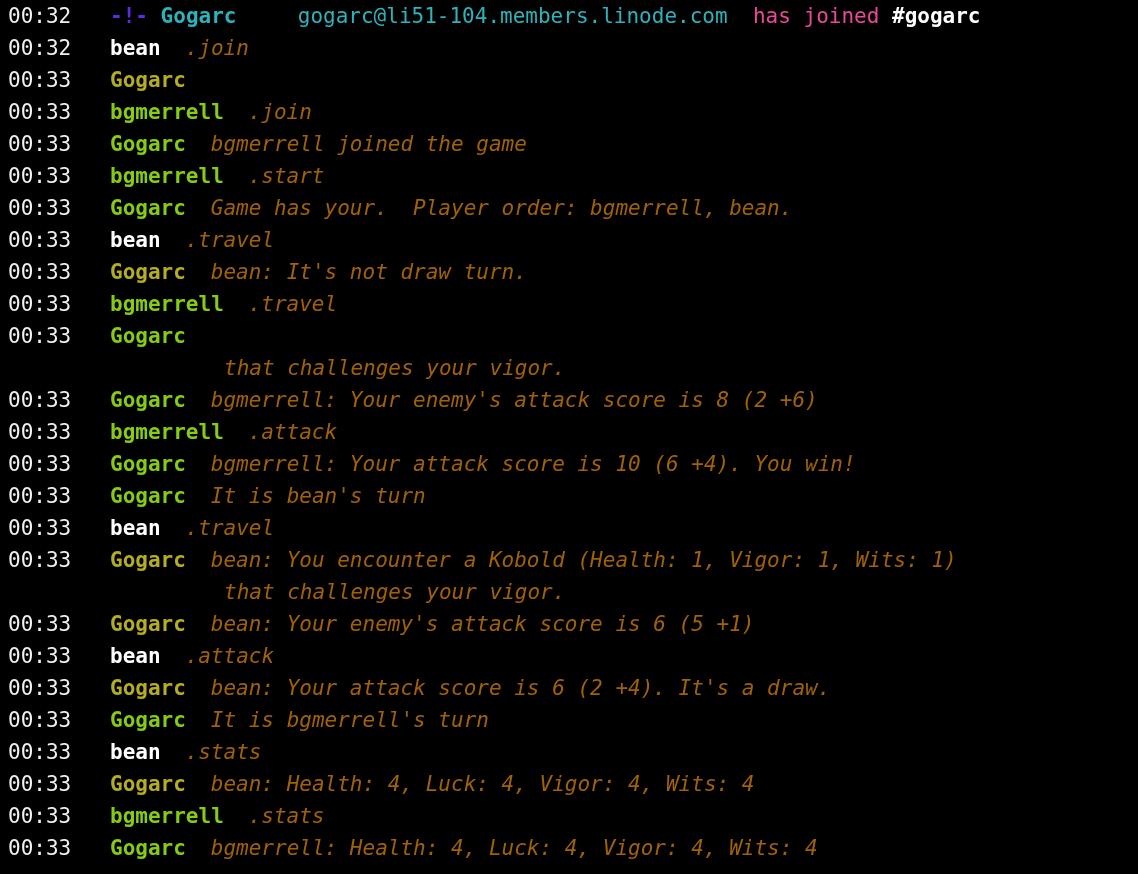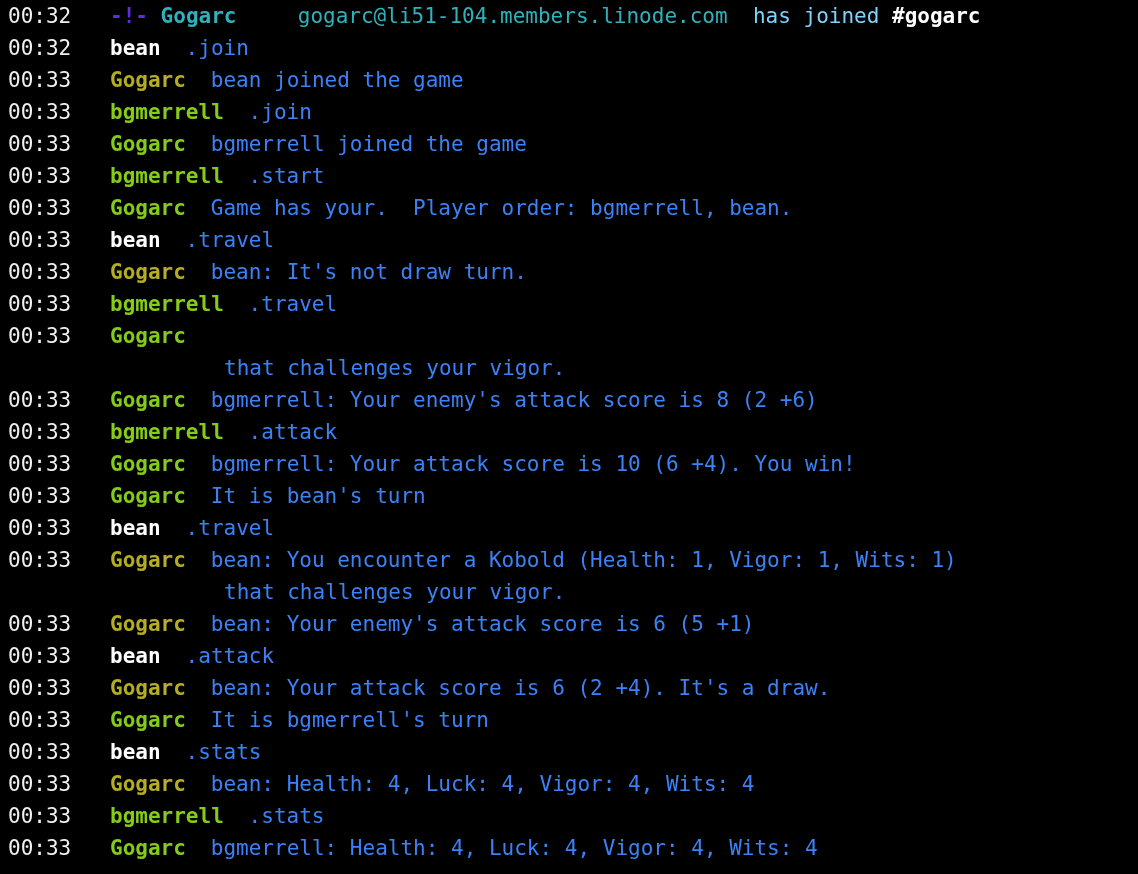--- a/index.html
+++ b/index.html
@@ -44,42 +44,43 @@
     min-width: 0;
     color: #f0f0f0;
     white-space: pre;
   }
 
   .nick.bold    { font-weight: bold; color: #ffffff; }
   .nick.olive   { font-weight: bold; color: #b5ae22; }
   .nick.plain   { font-weight: bold; color: #84cc16; }
 
   .msg {
-    color: #3b82f6;
+    color: #a16207;
     white-space: pre;
+    font-style: italic;
   }
 
   
   .sys-prefix { color: #5b2ee0; font-weight: bold; padding-left: 0; }
   .sys-nick   { color: #2eb2bb; font-weight: bold; }
   .sys-host   { color: #2eb2bb; font-weight: normal; margin-left: 36px; }
-  .sys-text   { color: #7dd3fc; font-weight: normal; text-align: center; }
+  .sys-text   { color: #ec4899; font-weight: normal; text-align: center; }
   .sys-chan   { color: #ffffff; font-weight: bold; }
 
   
   .line.cont .ts { }
   .cont-pad { display: inline-block; }
 </style>
 </head>
 <body>
 
 <div id="irc-log">
     <div class="line"><span class="ts">00:32</span><span><span class="sys-prefix">-!-</span> <span class="sys-nick">Gogarc</span>  <span class="sys-host">gogarc@li51-104.members.linode.com</span>  <span class="sys-text">has joined</span> <span class="sys-chan">#gogarc</span></span></div>
     <div class="line"><span class="ts">00:32</span><span class="nick bold" style="width: 75.6px; display: inline-block;">bean</span><span class="msg">.join</span></div>
-    <div class="line"><span class="ts">00:33</span><span class="nick olive" style="width: 100.8px; display: inline-block;">Gogarc</span><span class="msg">bean joined the game</span></div>
+    <div class="line"><span class="ts">00:33</span><span class="nick olive" style="width: 100.8px; display: inline-block;">Gogarc</span></div>
     <div class="line"><span class="ts">00:33</span><span class="nick plain" style="width: 138.6px; display: inline-block;">bgmerrell</span><span class="msg">.join</span></div>
     <div class="line"><span class="ts">00:33</span><span class="nick plain" style="width: 100.8px; display: inline-block;">Gogarc</span><span class="msg">bgmerrell joined the game</span></div>
     <div class="line"><span class="ts">00:33</span><span class="nick plain" style="width: 138.6px; display: inline-block;">bgmerrell</span><span class="msg">.start</span></div>
     <div class="line"><span class="ts">00:33</span><span class="nick plain" style="width: 100.8px; display: inline-block;">Gogarc</span><span class="msg">Game has your.  Player order: bgmerrell, bean.</span></div>
     <div class="line"><span class="ts">00:33</span><span class="nick bold" style="width: 75.6px; display: inline-block;">bean</span><span class="msg">.travel</span></div>
     <div class="line"><span class="ts">00:33</span><span class="nick olive" style="width: 100.8px; display: inline-block;">Gogarc</span><span class="msg">bean: It's not draw turn.</span></div>
     <div class="line"><span class="ts">00:33</span><span class="nick plain" style="width: 138.6px; display: inline-block;">bgmerrell</span><span class="msg">.travel</span></div>
     <div class="line"><span class="ts">00:33</span><span class="nick plain" style="width: 100.8px; display: inline-block;">Gogarc</span></div>
     <div class="line cont"><span class="ts"></span><span class="cont-pad" style="width: 114px;"></span><span class="msg">that challenges your vigor.</span></div>
     <div class="line"><span class="ts">00:33</span><span class="nick plain" style="width: 100.8px; display: inline-block;">Gogarc</span><span class="msg">bgmerrell: Your enemy's attack score is 8 (2 +6)</span></div>

